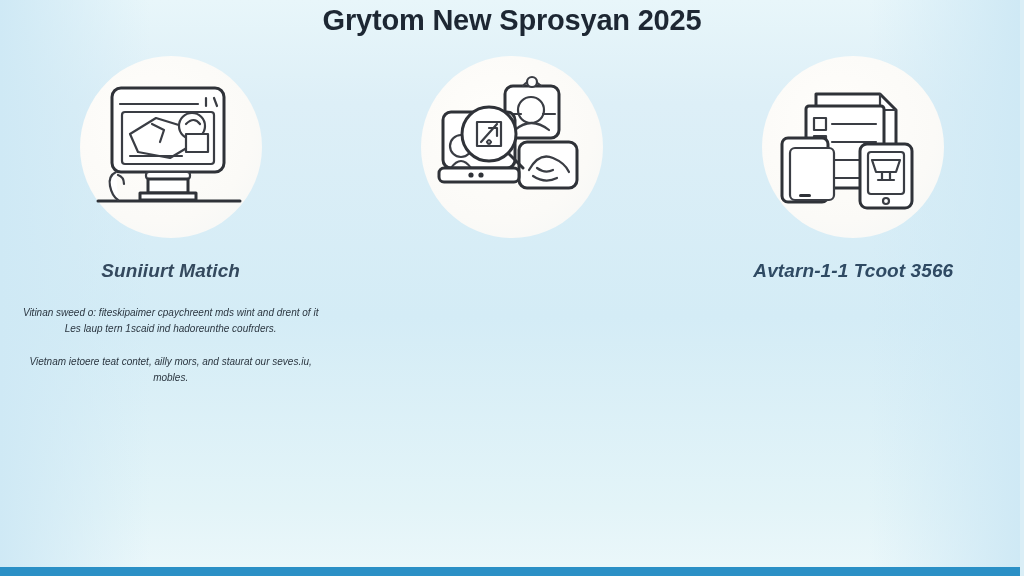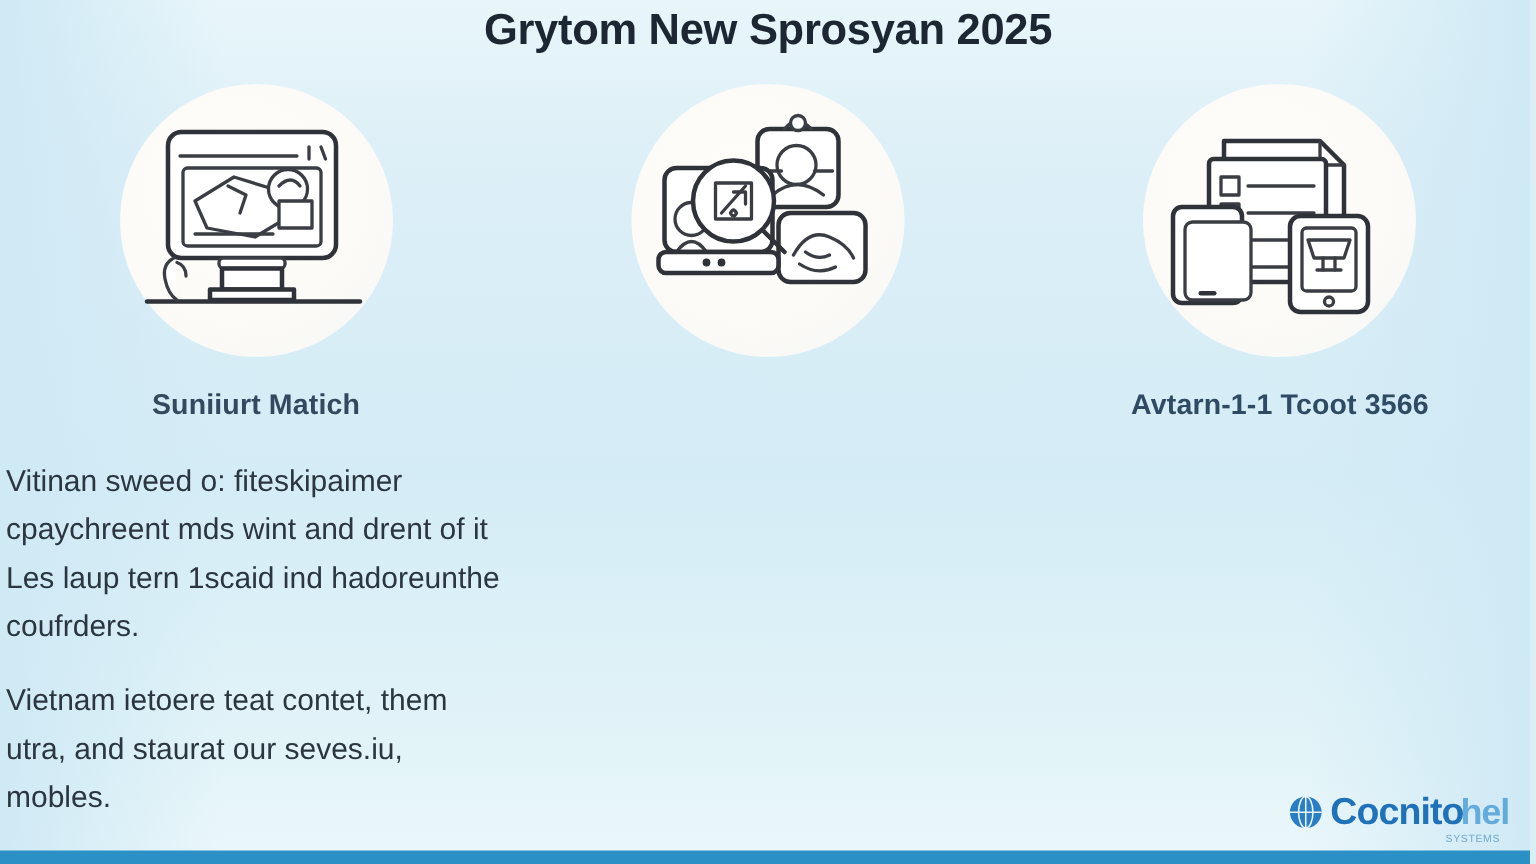--- a/index.html
+++ b/index.html
@@ -34,21 +34,21 @@
     z-index:4;
   }
 
   .columns{
     position:absolute;top:56px;left:0;width:1024px;height:470px;
     display:flex;flex-direction:row;z-index:3;
   }
   .col{
     flex:1 1 33.33%;
     display:flex;flex-direction:column;align-items:center;
-    padding:0 4px;box-sizing:border-box;
+    padding:0 20px;box-sizing:border-box;font-style:italic;
   }
 
   .circle{
     width:182px;height:182px;border-radius:50%;
     background:radial-gradient(circle at 42% 38%, #fffefb 0%, #fbfaf7 62%, #f4f6f5 100%);
     display:flex;align-items:center;justify-content:center;
     flex:none;
   }
   .circle svg{display:block;}
 
@@ -57,24 +57,24 @@
     font-size:19px;font-weight:bold;
     color:#34495e;
     text-align:center;
     line-height:1.2;
     letter-spacing:0.1px;
   }
   .col-heading.tinted{color:#2f4a63;}
 
   .col-body{margin-top:22px;width:100%;}
   .para{
-    font-size:20px;
+    font-size:10px;
     line-height:1.62;
     color:#2b3640;
-    text-align:left;
+    text-align:center;
     margin:0 0 17px 0;
   }
 
   .bottom-bar{
     position:absolute;left:0;bottom:0;width:1024px;height:9px;
     background:#2b90c6;z-index:5;
   }
 
   .logo{
     position:absolute;right:14px;bottom:22px;
@@ -128,21 +128,21 @@
           <rect x="62" y="107" width="40" height="14" class="ln fillw"></rect>
           <rect x="54" y="121" width="56" height="7" class="ln fillw"></rect>
           <line x1="12" y1="129" x2="154" y2="129" class="ln"></line>
           <path d="M30 100 q-8 4 -6 14 q2 10 8 14" class="ln-thin fillw"></path>
           <path d="M32 103 q6 2 6 9" class="ln-thin"></path>
         </svg>
       </div>
       <div class="col-heading">Suniiurt Matich</div>
       <div class="col-body">
         <p class="para">Vitinan sweed o: fiteskipaimer cpaychreent mds wint and drent of it Les laup tern 1scaid ind hadoreunthe coufrders.</p>
-        <p class="para">Vietnam ietoere teat contet, them utra, and staurat our seves.iu, mobles.</p>
+        <p class="para">Vietnam ietoere teat contet, ailly mors, and staurat our seves.iu, mobles.</p>
       </div>
     </div>
 
     <div class="col">
       <div class="circle">
         <svg width="170" height="150" viewBox="0 0 170 150">
           <rect x="78" y="14" width="54" height="52" rx="8" class="ln fillw"></rect>
           <path d="M96 14 q8 -10 18 0" class="ln-thin"></path>
           <circle cx="105" cy="10" r="5" class="ln-thin fillw"></circle>
           <circle cx="104" cy="38" r="13" class="ln-thin fillw"></circle>
@@ -194,26 +194,15 @@
           <path d="M114 100 L114 108 M122 100 L122 108" class="ln-thin"></path>
           <path d="M110 108 L126 108" class="ln-thin"></path>
           <circle cx="118" cy="129" r="3" class="ln-thin fillw"></circle>
         </svg>
       </div>
       <div class="col-heading tinted">Avtarn-1-1 Tcoot 3566</div>
     </div>
 
   </div>
 
-  <div class="logo">
-    <svg class="logo-mark" viewBox="0 0 24 24">
-      <circle cx="12" cy="12" r="11" fill="#2a7fc4"></circle>
-      <ellipse cx="12" cy="12" rx="5" ry="11" fill="none" stroke="#eaf4fb" stroke-width="1.1"></ellipse>
-      <line x1="1" y1="12" x2="23" y2="12" stroke="#eaf4fb" stroke-width="1.1"></line>
-      <line x1="12" y1="1" x2="12" y2="23" stroke="#eaf4fb" stroke-width="1.1"></line>
-    </svg>
-    <div class="logo-text">Cocnito</div>
-    <div class="logo-suffix">hel</div>
-    <div class="logo-tag">SYSTEMS</div>
-  </div>
 
   <div class="bottom-bar"></div>
 </div>
 
 </body></html>

